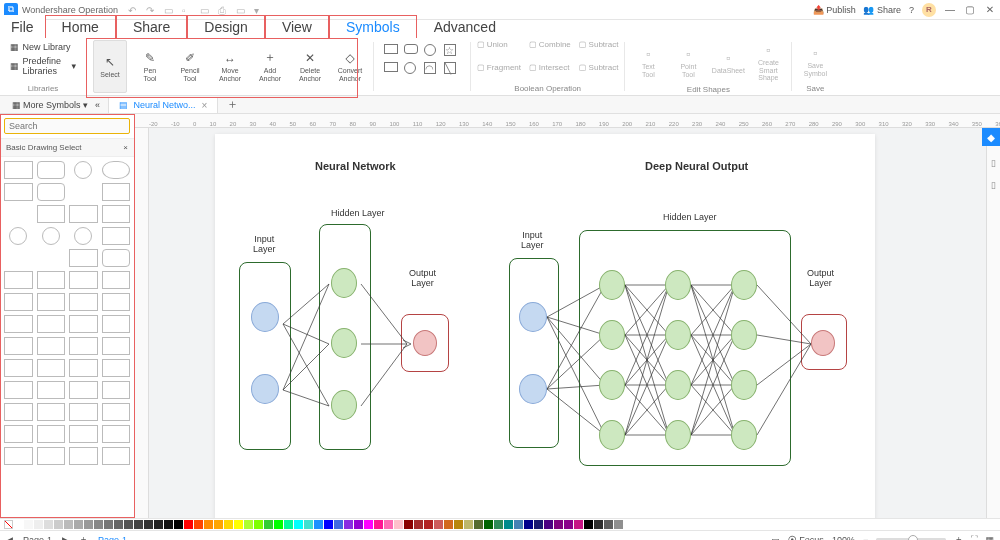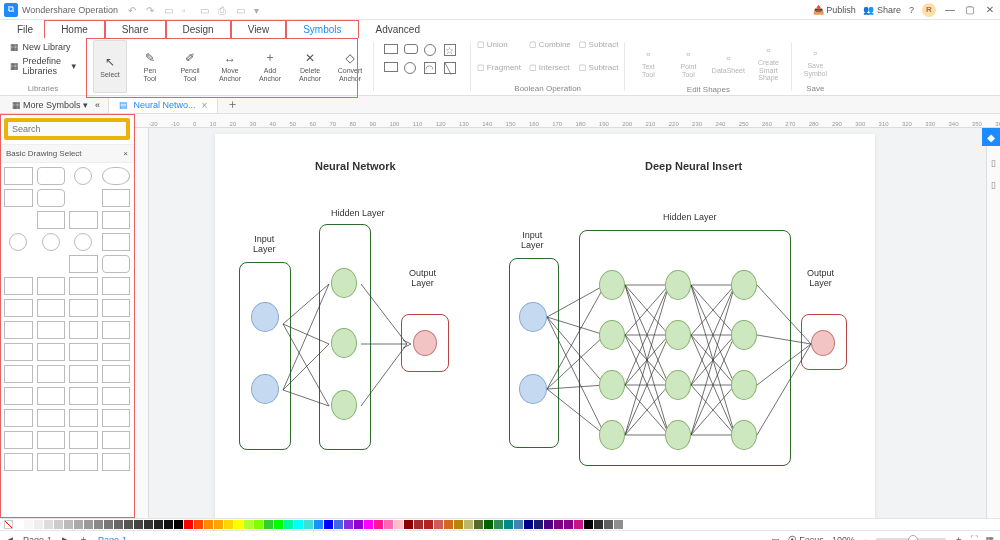--- a/index.html
+++ b/index.html
@@ -10,21 +10,21 @@
   .app-icon{width:14px;height:14px;background:#1b8bff;border-radius:2px;display:flex;align-items:center;justify-content:center;color:#fff;font-size:9px;margin-right:4px}
   .title-text{font-size:9px;color:#666}
   .qat{display:flex;gap:8px;margin-left:10px}
   .qat-icon{width:10px;height:10px;opacity:.4}
   .titlebar .right{margin-left:auto;display:flex;align-items:center;gap:8px}
   .badge-r{width:14px;height:14px;border-radius:50%;background:#ffe0a3;color:#a66;font-weight:700;display:flex;align-items:center;justify-content:center;font-size:8px}
   .win-btn{width:12px;height:12px;display:flex;align-items:center;justify-content:center;color:#666;font-size:10px}
   .pubshare{font-size:9px;color:#555;display:flex;align-items:center;gap:2px}
 
   
-  .ribbon-tabs{height:18px;display:flex;align-items:flex-start;padding-left:6px;background:#fff;font-size:10px}
+  .ribbon-tabs{height:18px;display:flex;align-items:flex-end;background:#fff;font-size:14px}
   .ribbon-tab{padding:3px 16px;color:#444;border:1px solid transparent;border-bottom:none;cursor:pointer}
   .ribbon-tab.file{background:#fff;padding:3px 10px}
   .ribbon-tab.active{color:#1b8bff}
   .ribbon-hl{border:1px solid #e86060;border-bottom:none} 
 
   .ribbon-wrap{position:relative}
   .redbox-ribbon{position:absolute;left:86px;top:0;width:272px;height:60px;border:1px solid #e86060;pointer-events:none}
 
   .ribbon{height:58px;border-bottom:1px solid #e0e0e0;background:#fff;display:flex}
   .ribbon-sep{width:1px;background:#e8e8e8;margin:4px 0}
@@ -53,21 +53,21 @@
   .tabstrip .plus{margin-left:8px;color:#666;font-size:12px}
   .tabstrip .more-sym{padding:2px 8px;color:#444;margin-left:4px}
 
   
   .main{display:flex;height:404px;position:relative}
   .redbox-side{position:absolute;left:0;top:0;width:135px;height:404px;border:1px solid #e86060;pointer-events:none;z-index:5}
 
   
   .sidebar{width:135px;border-right:1px solid #e5e5e5;background:#fff;display:flex;flex-direction:column}
   .side-search{padding:4px;border-bottom:1px solid #eee}
-  .side-search input{width:100%;font-size:9px;padding:2px 4px;border:4px solid #eab308;border-radius:2px;background:#fafafa}
+  .side-search input{width:100%;font-size:9px;padding:2px 4px;border:1px solid #eab308;border-radius:2px;background:#fafafa}
   .side-section-hdr{display:flex;justify-content:space-between;align-items:center;padding:4px 6px;font-size:8px;color:#555;background:#f7f7f7;border-bottom:1px solid #eee}
   .shape-palette{flex:1;overflow:hidden;padding:4px;display:grid;grid-template-columns:repeat(4,1fr);gap:4px;align-content:start}
   .pal{height:18px;border:1px solid #bbb;background:#fff}
   .pal.rr{border-radius:4px}
   .pal.circ{border-radius:50%;width:18px;height:18px;margin:auto}
   .pal.ell{border-radius:50%/60%}
   .pal.tri{border:none;width:0;height:0;border-left:9px solid transparent;border-right:9px solid transparent;border-bottom:16px solid #fff;filter:drop-shadow(0 0 0.5px #bbb)}
 
   
   .canvas-area{flex:1;position:relative;background:#f2f3f4;overflow:hidden}
@@ -411,21 +411,21 @@
         </g>
       </svg>
 
       <div class="node in" style="left:36px;top:168px"></div>
       <div class="node in" style="left:36px;top:240px"></div>
       <div class="node h" style="left:116px;top:134px"></div>
       <div class="node h" style="left:116px;top:194px"></div>
       <div class="node h" style="left:116px;top:256px"></div>
       <div class="node o" style="left:198px;top:196px"></div>
 
-      <div class="diagram-title" style="left:430px;top:26px">Deep Neural Insert</div>
+      <div class="diagram-title" style="left:430px;top:26px">Deep Neural Output</div>
       <div class="layer-label" style="left:306px;top:96px;white-space:pre">Input
 Layer</div>
       <div class="layer-label" style="left:448px;top:78px">Hidden Layer</div>
       <div class="layer-label" style="left:592px;top:134px;white-space:pre">Output
 Layer</div>
 
       <div class="box" style="left:294px;top:124px;width:50px;height:190px"></div>
       <div class="box" style="left:364px;top:96px;width:212px;height:236px"></div>
       <div class="box out" style="left:586px;top:180px;width:46px;height:56px"></div>
 

